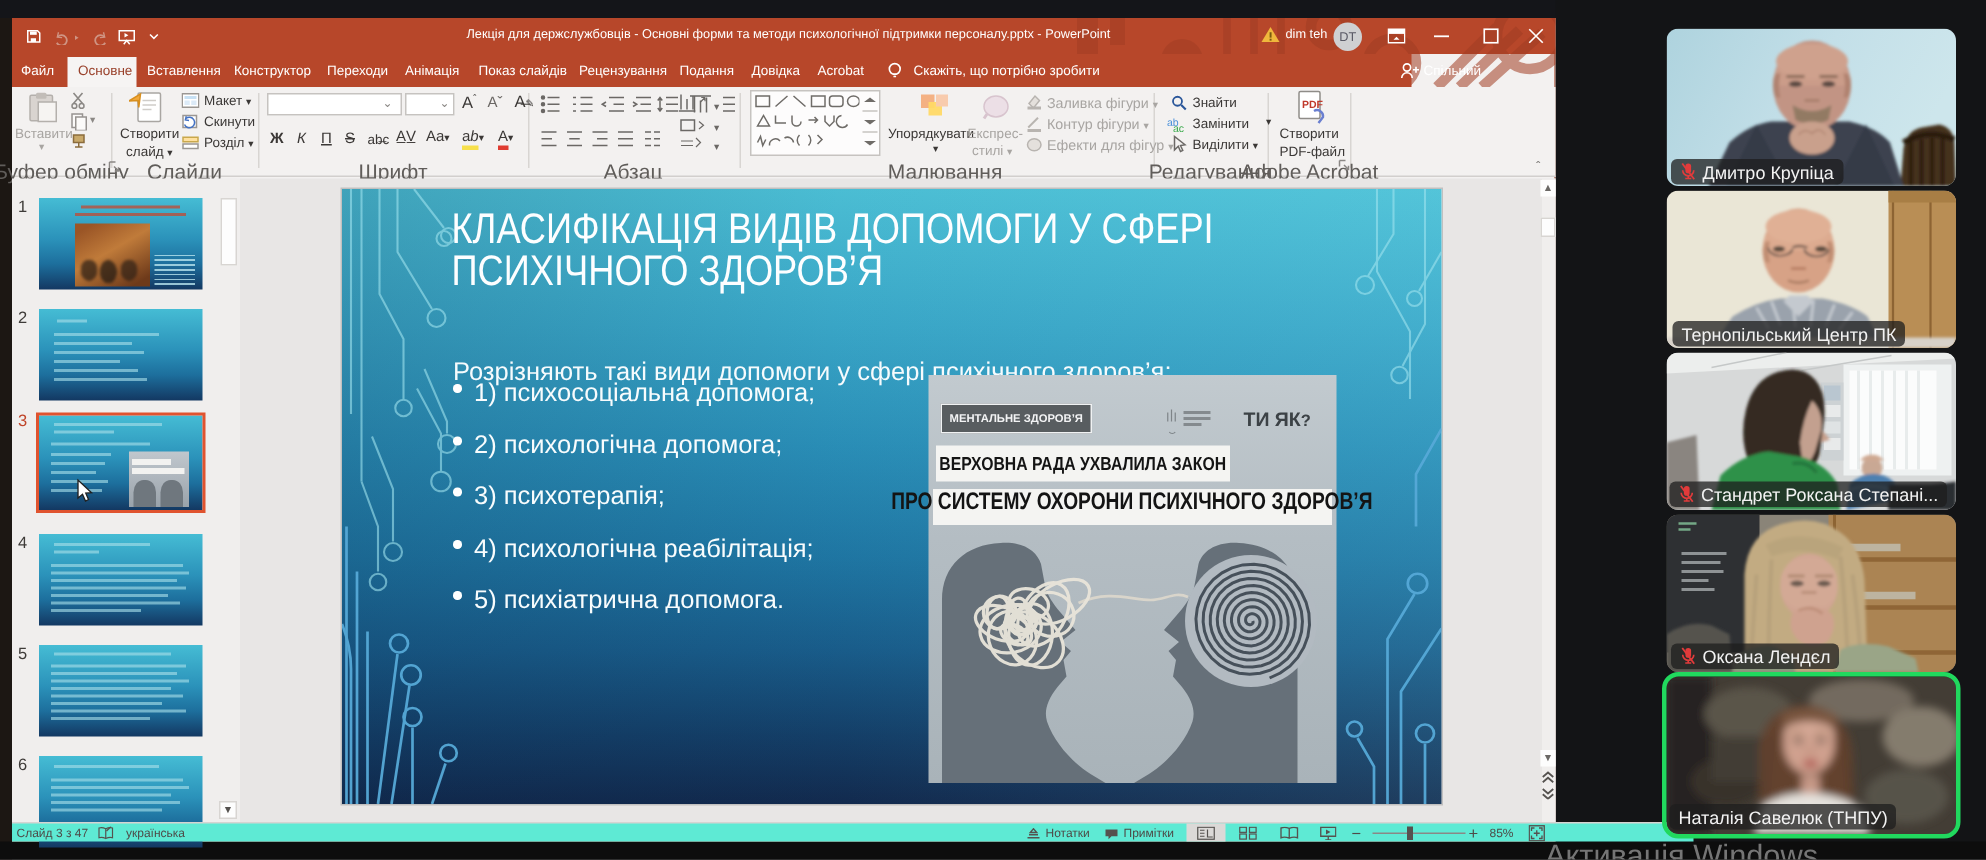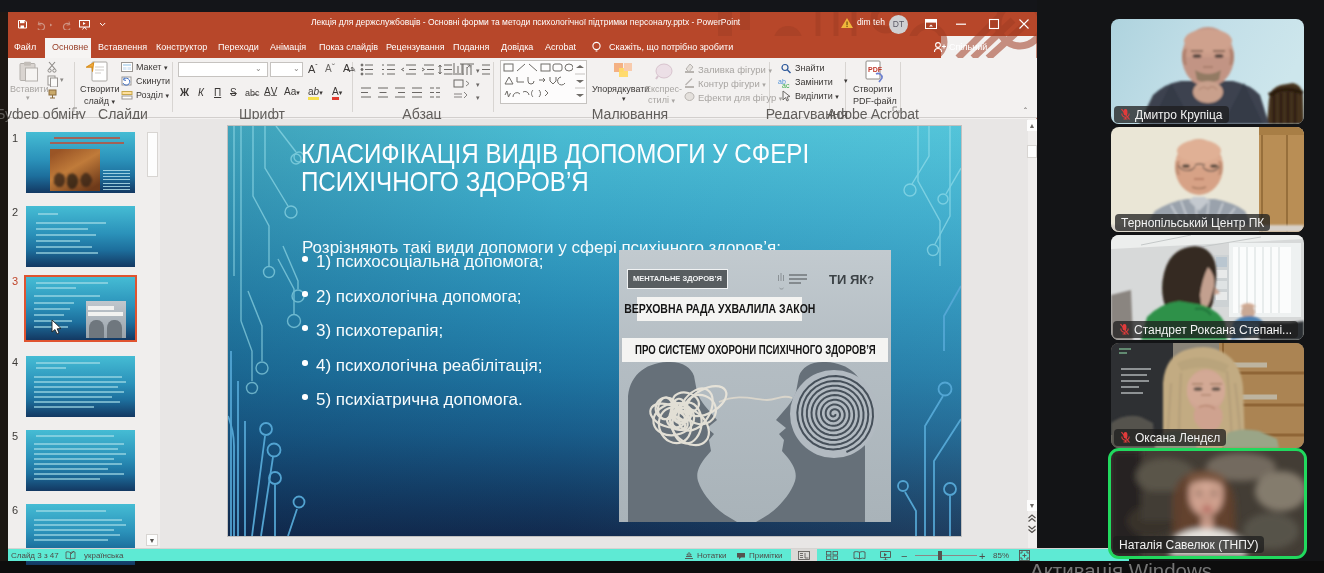--- a/index.html
+++ b/index.html
@@ -492,24 +492,24 @@
           <div class="bin">5) психіатрична допомога.</div>
         </div>
 
       <div class="abs" style="left:391px;top:124px;width:272px;height:272px;background:linear-gradient(180deg,#c2cacf 0%,#b4bdc3 40%,#a9b3b9 100%);">
         <div class="abs" style="left:8px;top:19px;width:101px;height:20px;border:1.5px solid #f0f2f3;background:#585d60;color:#f2f3f4;font-size:7.5px;font-weight:bold;text-align:center;line-height:17px;">МЕНТАЛЬНЕ ЗДОРОВ’Я</div>
         <svg class="abs" style="left:158px;top:20px;" width="50" height="26" viewBox="0 0 50 26">
           <path d="M4 3 v8 m-2.5 -6 v6 m5 -6 v6 m-4 7 a2.5 2.5 0 0 0 4 0" stroke="#7e8488" fill="none" stroke-width="0.8"></path>
           <path d="M12 5 h18 M12 9 h18 M12 13 h12" stroke="#848a8e" stroke-width="2"></path>
         </svg>
         <div class="abs" style="left:210px;top:22px;width:60px;color:#3c4246;font-size:13px;font-weight:bold;">ТИ ЯК<span style="font-size:11px;">?</span></div>
-        <div class="abs" style="left:18px;top:47px;width:165px;height:24px;background:#f4f4f2;color:#141414;font-size:12.5px;font-weight:bold;white-space:nowrap;display:flex;justify-content:center;align-items:center;">
+        <div class="abs" style="left:5px;top:47px;width:196px;height:24px;background:#f4f4f2;color:#141414;font-size:12.5px;font-weight:bold;white-space:nowrap;display:flex;justify-content:center;align-items:center;">
             <span style="display:inline-block;transform:scaleX(0.84);">ВЕРХОВНА РАДА УХВАЛИЛА ЗАКОН</span>
           </div>
-        <div class="abs" style="left:3px;top:76px;width:266px;height:24px;background:#f4f4f2;color:#141414;font-size:12px;font-weight:bold;white-space:nowrap;display:flex;justify-content:center;align-items:center;margin-top:12px;">
+        <div class="abs" style="left:3px;top:76px;width:266px;height:24px;background:#f4f4f2;color:#141414;font-size:16px;font-weight:bold;white-space:nowrap;display:flex;justify-content:center;align-items:flex-start;">
             <span style="display:inline-block;transform:scaleX(0.8);">ПРО СИСТЕМУ ОХОРОНИ ПСИХІЧНОГО ЗДОРОВ’Я</span>
           </div>
         <svg class="abs" style="left:0;top:100px;width:272px;height:172px;" viewBox="0 0 272 172">
           <path d="M9 172 L9 50 C9 27 25 13 48 12 C63 11 72 17 75 26 L78 42 C80 48 83 52 86 56 L98 70 L88 78 L95 84 L90 90 L92 101 L86 108 C79 117 77 124 79 131 C84 146 98 160 108 166 L118 172 Z" fill="#667079"></path>
           <path d="M9 172 L9 50 C9 27 25 13 48 12 C63 11 72 17 75 26 L78 42 C80 48 83 52 86 56 L98 70 L88 78 L95 84 L90 90 L92 101 L86 108 C79 117 77 124 79 131 C84 146 98 160 108 166 L118 172 Z" fill="#667079" transform="translate(255,0) scale(-1,1)"></path>
           <circle cx="215" cy="64" r="44" fill="#b2bac1"></circle>
           <path d="M216.2 64.0 L216.3 64.3 L216.4 64.6 L216.4 64.9 L216.3 65.3 L216.1 65.6 L215.8 65.9 L215.4 66.2 L215.0 66.4 L214.5 66.5 L213.9 66.5 L213.4 66.3 L212.8 66.1 L212.3 65.7 L211.9 65.2 L211.6 64.6 L211.4 63.9 L211.4 63.2 L211.5 62.4 L211.7 61.6 L212.2 60.9 L212.7 60.3 L213.5 59.8 L214.3 59.4 L215.2 59.2 L216.2 59.2 L217.2 59.4 L218.1 59.8 L219.0 60.4 L219.8 61.2 L220.4 62.1 L220.8 63.2 L221.0 64.3 L220.9 65.6 L220.6 66.8 L220.1 67.9 L219.3 68.9 L218.4 69.8 L217.2 70.5 L215.9 71.0 L214.5 71.2 L213.0 71.1 L211.6 70.7 L210.3 70.0 L209.1 69.0 L208.1 67.8 L207.3 66.5 L206.8 64.9 L206.7 63.3 L206.8 61.6 L207.3 60.0 L208.2 58.4 L209.3 57.1 L210.7 56.0 L212.3 55.1 L214.1 54.6 L216.0 54.5 L217.9 54.7 L219.7 55.3 L221.4 56.3 L222.9 57.6 L224.1 59.3 L225.0 61.1 L225.6 63.1 L225.7 65.2 L225.4 67.4 L224.6 69.4 L223.5 71.3 L222.0 72.9 L220.1 74.3 L218.1 75.2 L215.8 75.8 L213.4 75.8 L211.1 75.4 L208.8 74.6 L206.8 73.3 L205.0 71.6 L203.6 69.5 L202.6 67.2 L202.0 64.7 L202.0 62.1 L202.5 59.5 L203.5 57.1 L205.0 54.8 L206.9 52.9 L209.1 51.4 L211.7 50.4 L214.5 49.8 L217.3 49.8 L220.1 50.4 L222.7 51.6 L225.1 53.2 L227.2 55.3 L228.8 57.8 L229.9 60.6 L230.4 63.6 L230.3 66.7 L229.6 69.7 L228.3 72.5 L226.5 75.1 L224.2 77.3 L221.4 78.9 L218.4 80.1 L215.2 80.6 L211.9 80.4 L208.6 79.6 L205.6 78.2 L202.9 76.2 L200.6 73.6 L198.9 70.7 L197.7 67.4 L197.2 63.9 L197.5 60.4 L198.4 56.9 L200.0 53.7 L202.2 50.9 L204.9 48.5 L208.1 46.7 L211.7 45.5 L215.4 45.0 L219.1 45.3 L222.8 46.4 L226.2 48.1 L229.2 50.5 L231.7 53.5 L233.6 57.0 L234.7 60.7 L235.1 64.7 L234.8 68.7 L233.6 72.5 L231.7 76.1 L229.1 79.3 L225.9 81.9 L222.2 83.8 L218.2 85.0 L214.0 85.3 L209.8 84.8 L205.7 83.5 L201.9 81.4 L198.6 78.6 L196.0 75.2 L194.0 71.3 L192.8 67.0 L192.5 62.6 L193.1 58.1 L194.5 53.9 L196.8 50.0 L199.8 46.5 L203.5 43.8 L207.7 41.7 L212.2 40.6 L216.8 40.3 L221.5 41.0 L226.0 42.6 L230.1 45.1 L233.6 48.3 L236.5 52.2 L238.5 56.6 L239.6 61.4 L239.8 66.3 L239.0 71.2 L237.3 75.8 L234.6 80.1 L231.2 83.7 L227.0 86.7 L222.4 88.7 L217.4 89.9 L212.2 90.0 L207.1 89.1 L202.3 87.2 L197.9 84.3 L194.1 80.6 L191.1 76.3 L189.0 71.3 L187.9 66.1 L187.9 60.7 L188.9 55.4 L191.0 50.3 L194.0 45.8 L197.9 41.9 L202.6 38.8 L207.7 36.7 L213.2 35.7 L218.8 35.8 L224.4 36.9 L229.6 39.2 L234.3 42.4 L238.3 46.6 L241.4 51.4 L243.5 56.8 L244.5 62.6 L244.4 68.4 L243.1 74.2 L240.6 79.6 L237.2 84.4 L232.8 88.5 L227.7 91.7 L222.0 93.8 L216.0 94.7 L209.9 94.5 L204.0 93.0 L198.4 90.4 L193.4 86.7 L189.3 82.1 L186.1 76.8 L184.0 70.9 L183.1 64.6 L183.4 58.3 L185.0 52.1 L187.8 46.4 L191.7 41.3 L196.6 37.0 L202.2 33.8 L208.3 31.7 L214.8 30.9 L221.4 31.3 L227.8 33.1 L233.7 36.1 L238.9 40.2 L243.3 45.3 L246.5 51.2 L248.6 57.6 L249.3 64.3 L248.7 71.1 L246.8 77.7 L243.6 83.8 L239.3 89.1 L233.9 93.5 L227.8 96.8 L221.1 98.8 L214.1 99.5 L207.1 98.8 L200.4 96.7 L194.1 93.3 L188.7 88.7 L184.2 83.1 L180.9 76.7 L178.9 69.8 L178.3 62.6 L179.2 55.4 L181.4 48.4 L185.0 42.0 L189.9 36.4 L195.7 31.9 L202.3 28.6 L209.5 26.6 L217.0 26.1 L224.5 27.1 L231.6 29.6 L238.1 33.4 L243.8 38.5 L248.4 44.6 L251.7 51.5 L253.6 58.9 L254.0 66.6 L252.9 74.3 L250.2 81.6 L246.2 88.3 L240.9 94.1 L234.5 98.7 L227.4 102.0" stroke="#46505a" stroke-width="2" fill="none"></path>
           <path d="M100 52 C120 43 136 50 148 50 C158 50 164 44 173 48" stroke="#d9d5cb" stroke-width="1.8" fill="none"></path>
           <g stroke="#e9e5da" stroke-width="1.8" fill="none" opacity="0.95" transform="translate(-13,-13) scale(1.21)">
             <ellipse cx="83" cy="53" rx="18" ry="10" transform="rotate(151 83 53)"></ellipse>

